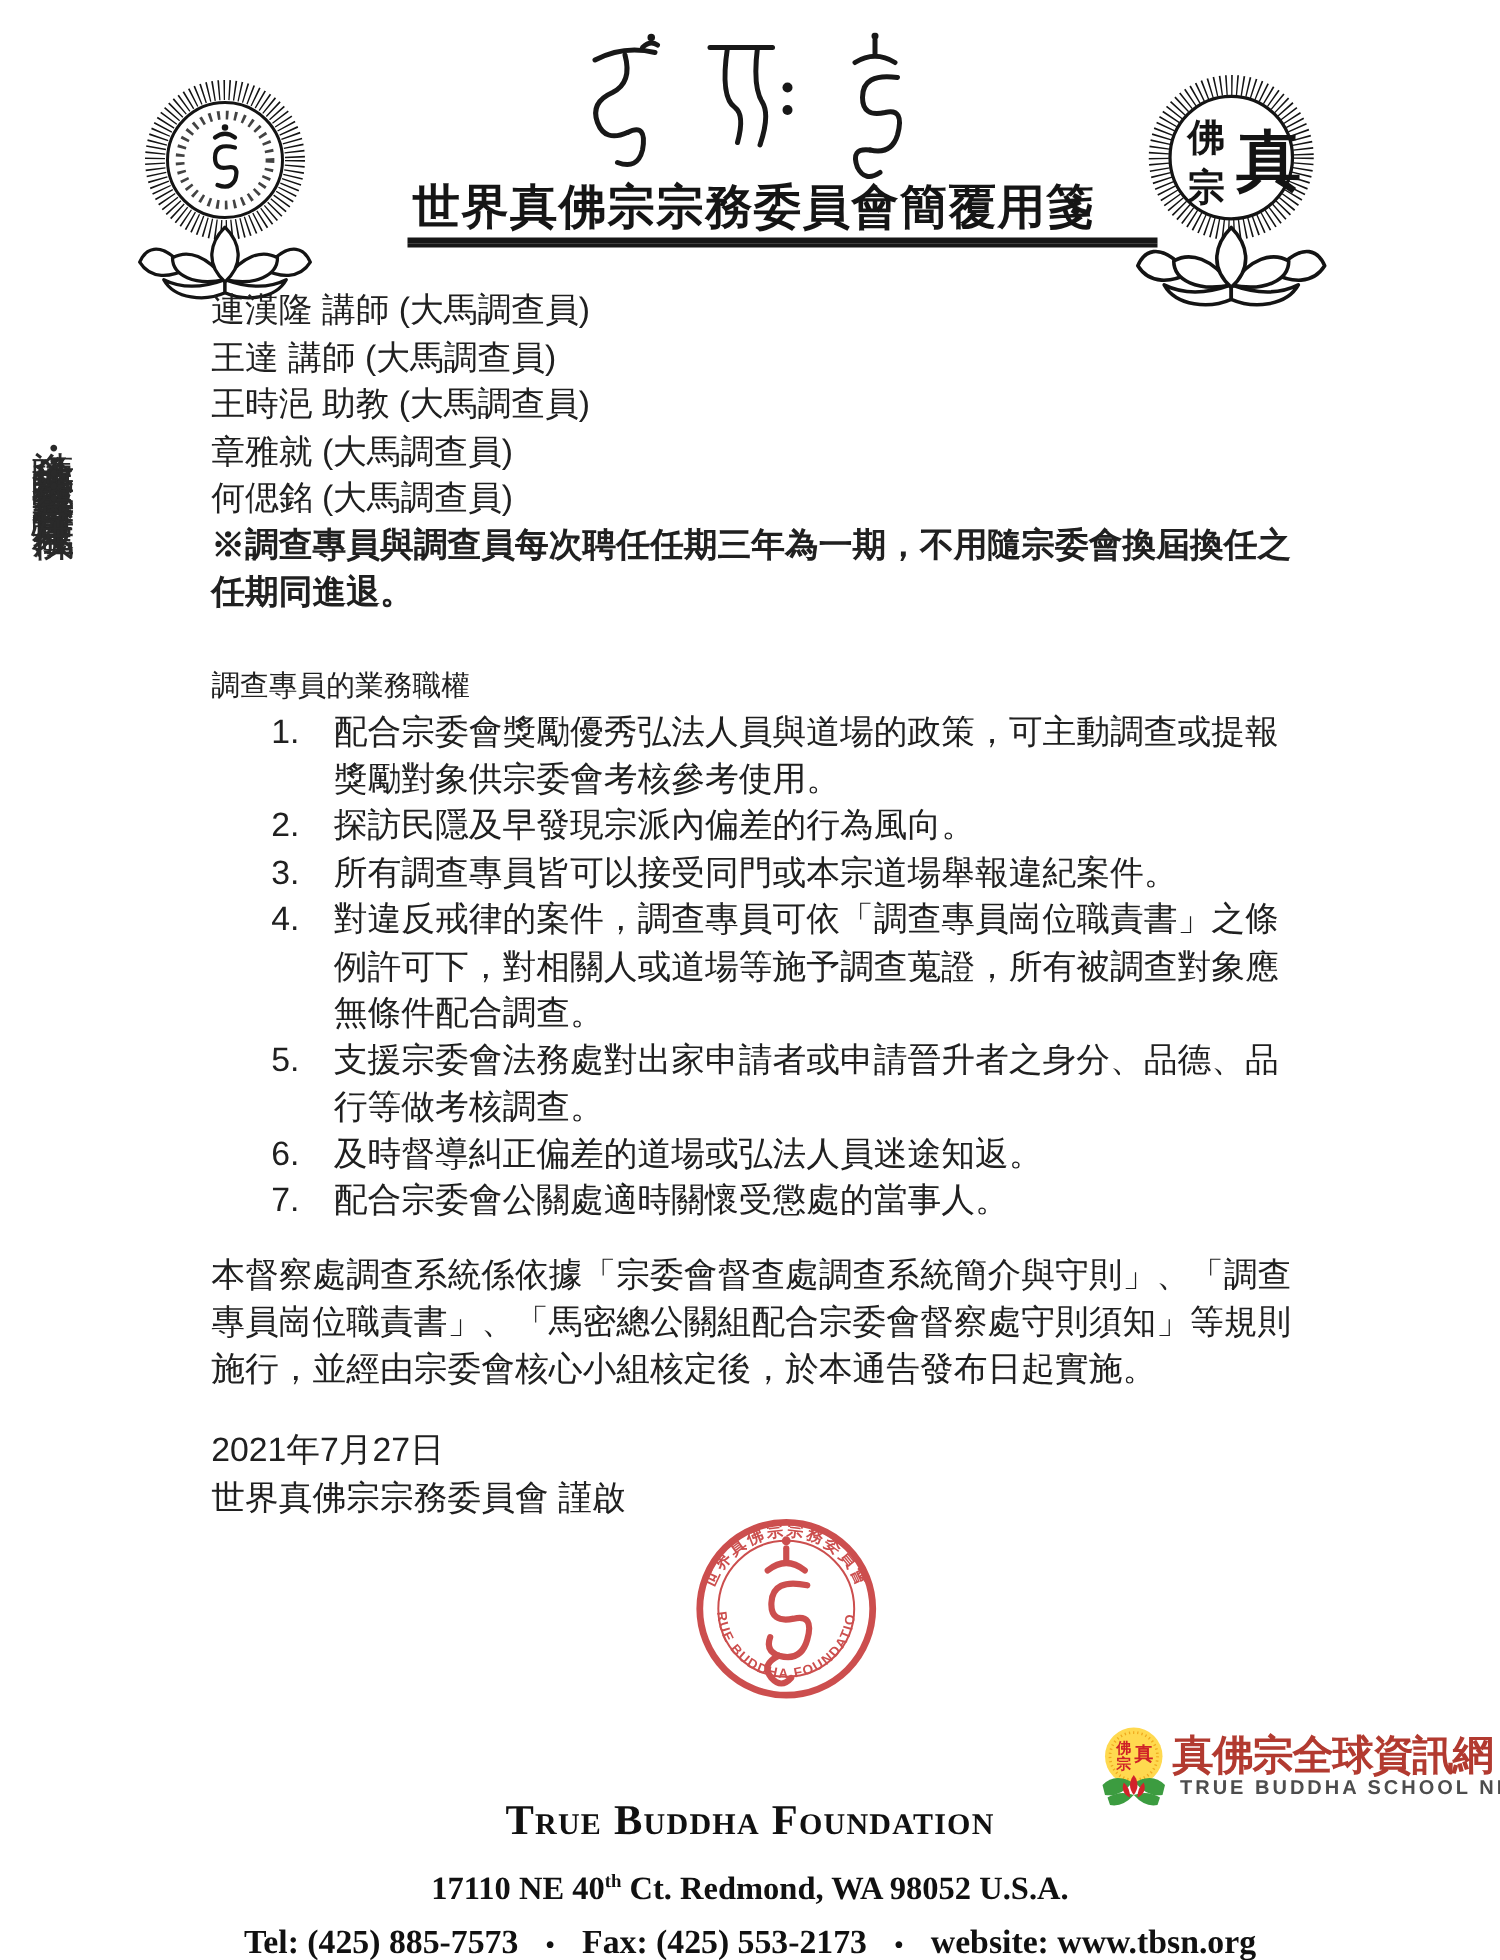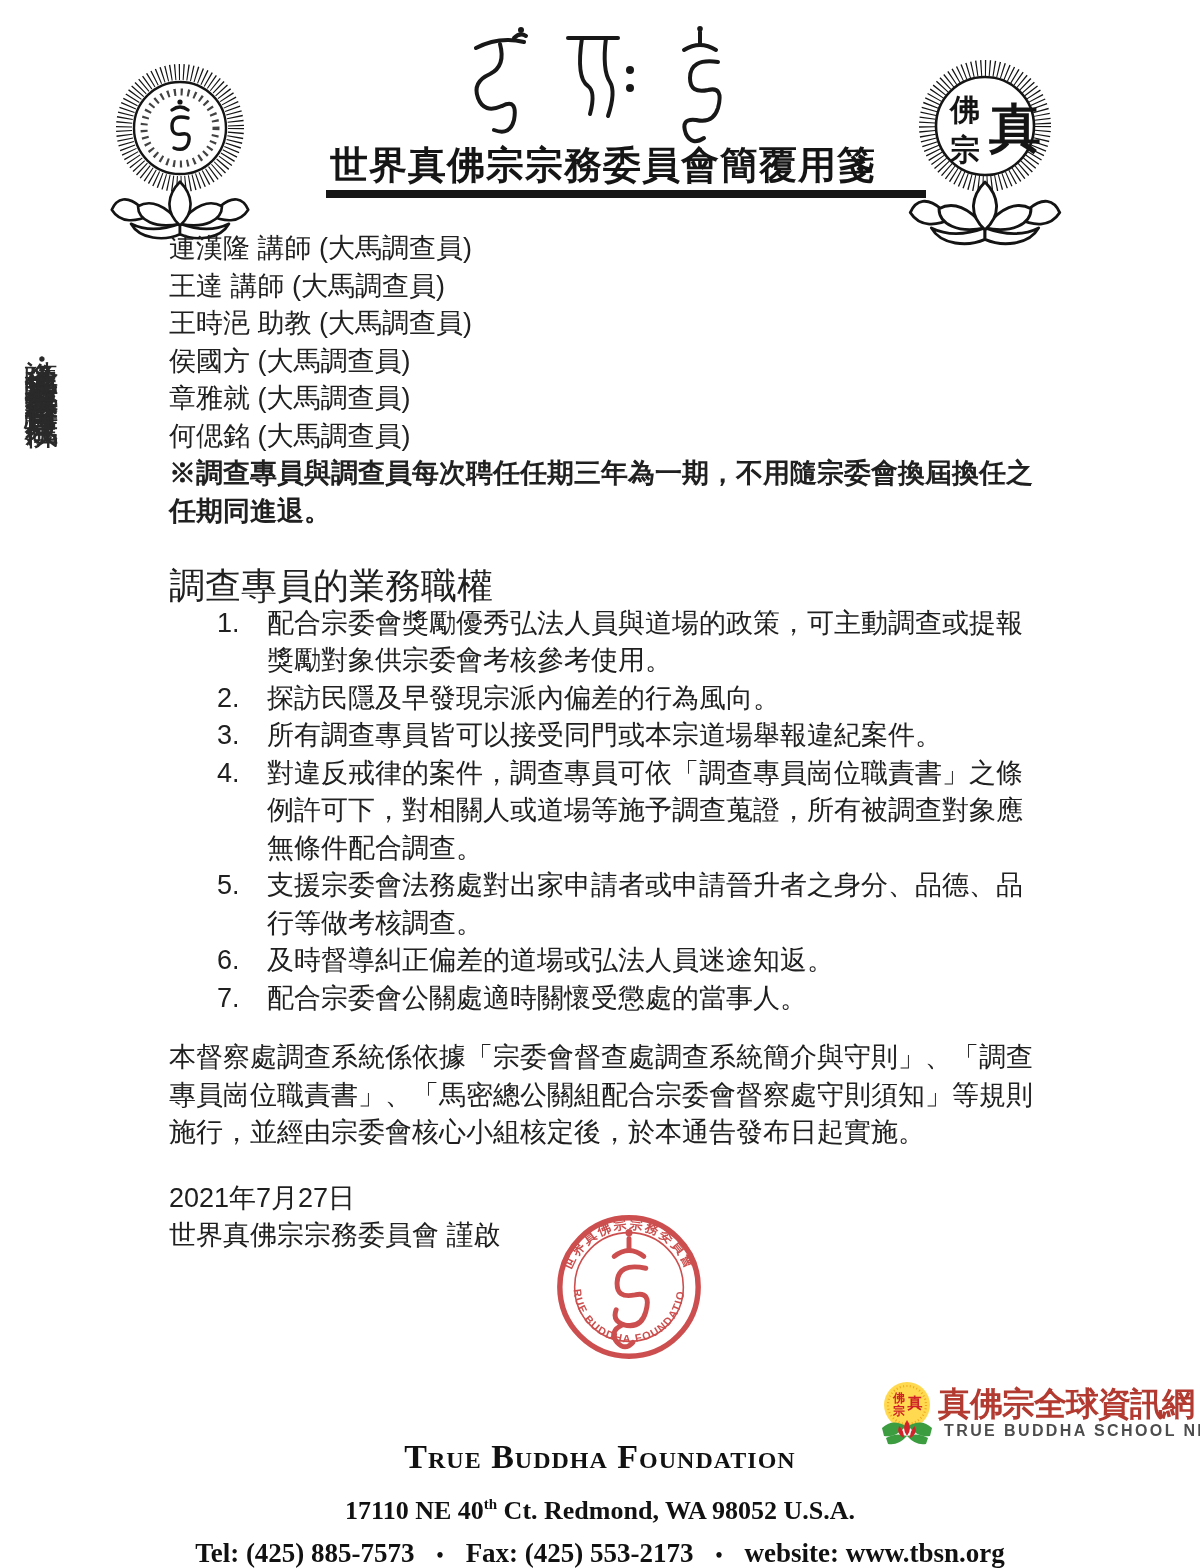--- a/index.html
+++ b/index.html
@@ -32,21 +32,21 @@
     position:absolute; left:326px; top:190px; width:600px; height:4px;
     border-top:5px solid #161616; border-bottom:3px solid #161616;
   }
 
   
   .body-text{
     position:absolute; left:169px; top:230px; width:872px;
     font-size:27px; line-height:37.5px; color:#202020;
   }
   .note{ margin-top:0;font-weight:bold; }
-  .duties-title{ margin-top:37px; font-size:36px; font-weight:400; }
+  .duties-title{ margin-top:37px; font-size:23px; font-weight:400; }
   .duty{ position:relative; padding-left:98px; }
   .duty .num{ position:absolute; left:48px; top:0; }
   .closing{ margin-top:22px; }
   .date-line{ margin-top:28px; }
 
   
   .seal{ position:absolute; left:545px; top:1203px; opacity:.92; }
 
   
   .footer{
@@ -148,21 +148,20 @@
       <text x="60" y="116" font-size="30">宗</text>
       <text x="110" y="102" font-size="52">真</text>
     </g>
     <use href="#lotus" x="3" y="136" width="154" height="69"></use>
   </svg>
 
   <main class="body-text">
     <div>連漢隆 講師 (大馬調查員)</div>
     <div>王達 講師 (大馬調查員)</div>
     <div>王時浥 助教 (大馬調查員)</div>
-    <div>侯國方 (大馬調查員)</div>
     <div>章雅就 (大馬調查員)</div>
     <div>何偲銘 (大馬調查員)</div>
 
     <p class="note">※調查專員與調查員每次聘任任期三年為一期，不用隨宗委會換屆換任之任期同進退。</p>
 
     <h2 class="duties-title">調查專員的業務職權</h2>
 
     <div class="duty">
       <span class="num">1.</span>
       <span>配合宗委會獎勵優秀弘法人員與道場的政策，可主動調查或提報獎勵對象供宗委會考核參考使用。</span>

